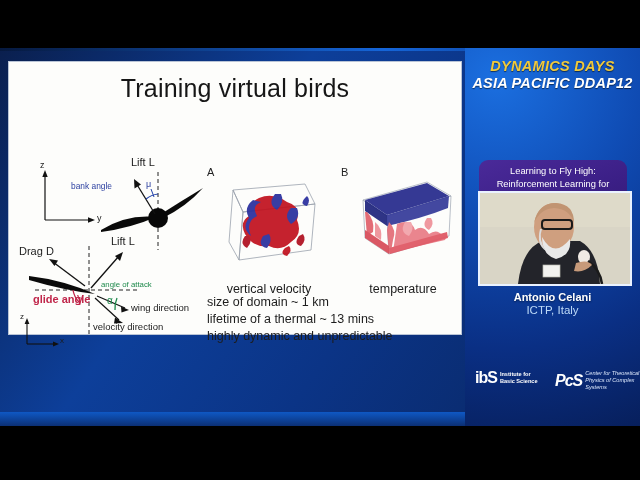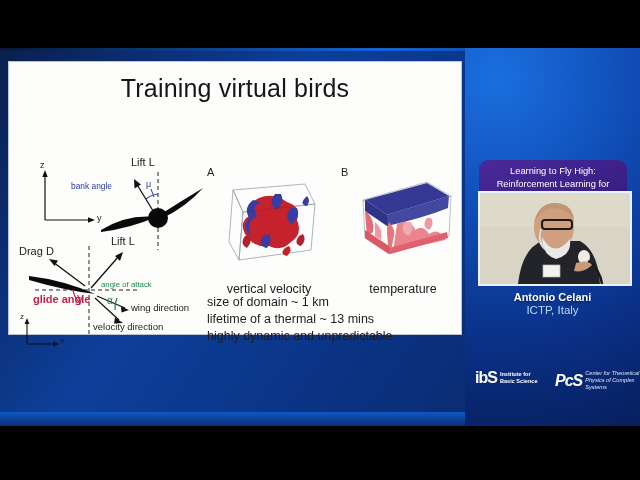--- a/index.html
+++ b/index.html
@@ -200,20 +200,24 @@
 
     <div id="facts">
       <div>size of domain ~ 1 km</div>
       <div>lifetime of a thermal ~ 13 mins</div>
       <div>highly dynamic and unpredictable</div>
     </div>
   </div>
 
   <div id="sidebar">
 
+    <div id="conf-title">
+      <span id="conf-l1">DYNAMICS DAYS</span>
+      <span id="conf-l2">ASIA PACIFIC DDAP12</span>
+    </div>
 
     <div id="talk-box">
       <div id="talk-text">
         <div>Learning to Fly High:</div>
         <div>Reinforcement Learning for</div>
         <div>Soaring and Airborne Wind Energy</div>
       </div>
     </div>
 
     <div id="webcam">

